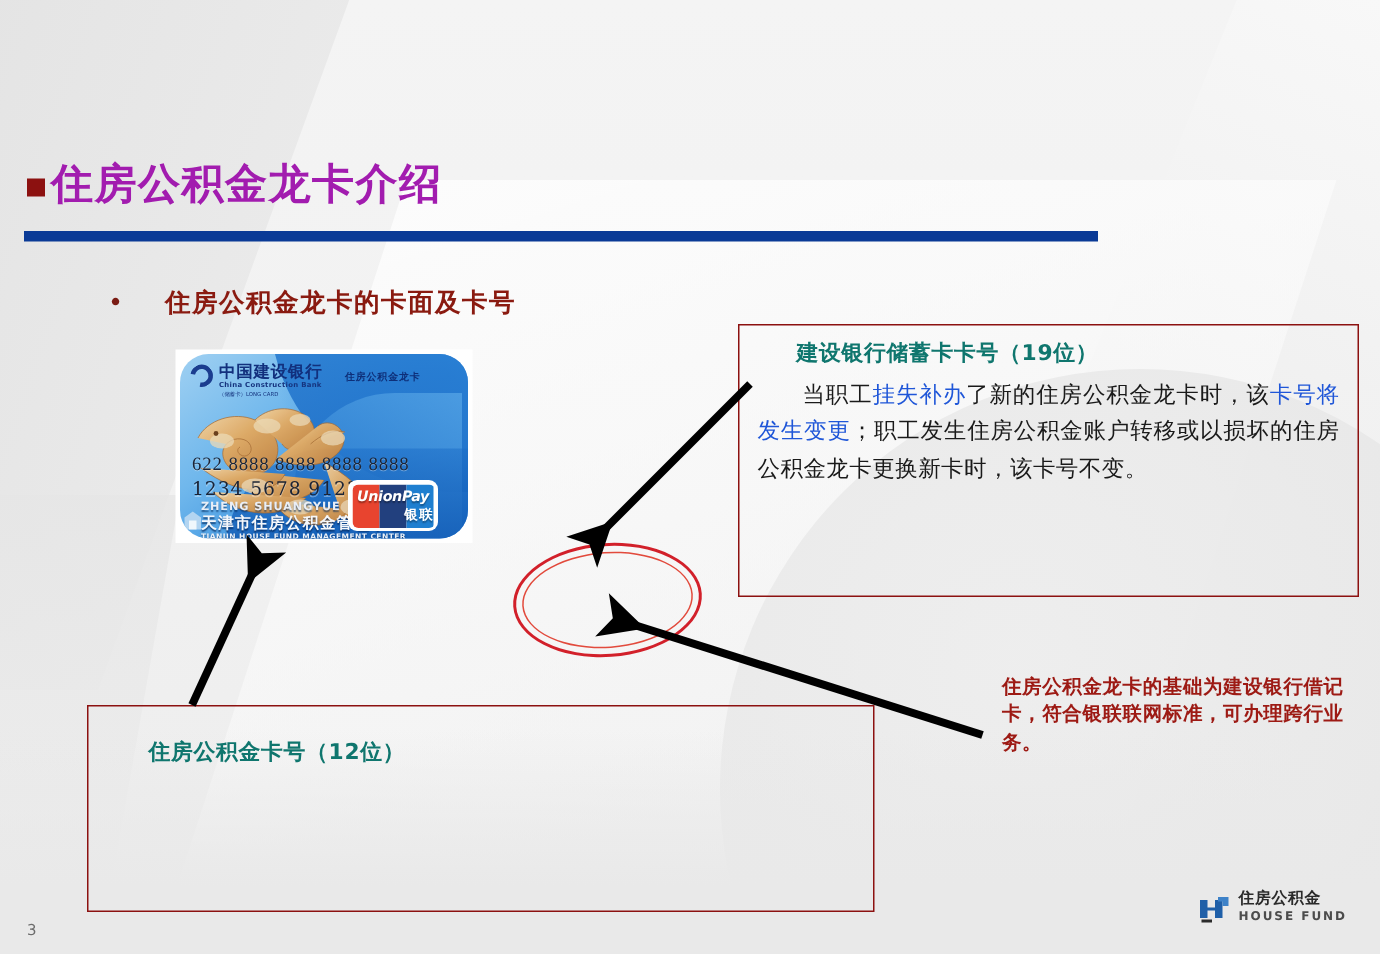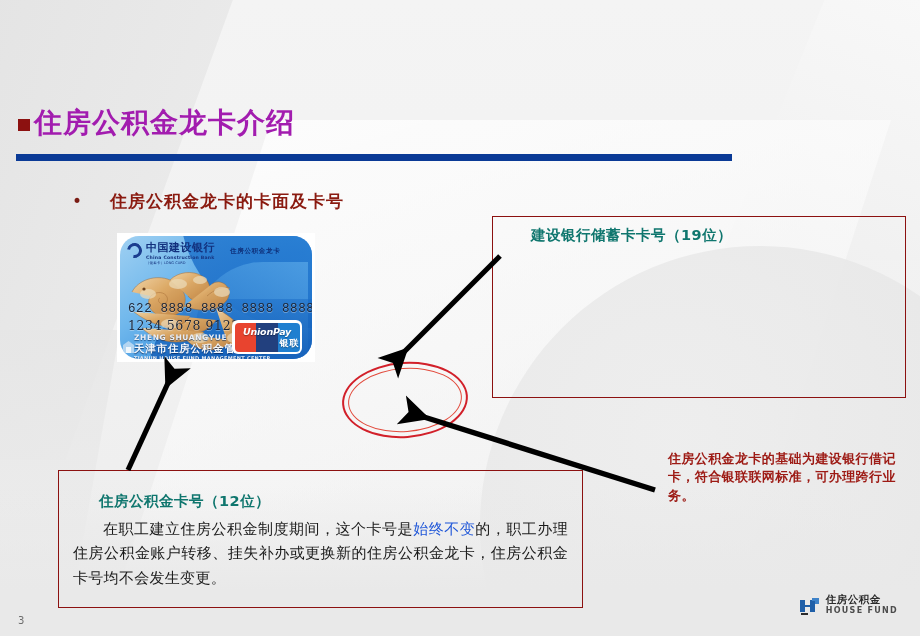--- a/index.html
+++ b/index.html
@@ -77,39 +77,39 @@
   .ccb-cn { font-family:"DejaVu Serif","Liberation Serif",serif;
      font-size:11px; font-weight:bold; color:#12307d; line-height:1;
      letter-spacing:.5px; white-space:nowrap; }
   .ccb-en { font-size:4.6px; font-weight:bold; color:#16347f; letter-spacing:.2px;
      margin-top:1.5px; white-space:nowrap; }
   .ccb-long { font-size:3.6px; color:#16347f; margin-top:1.5px; white-space:nowrap; }
   .card-prodname { position:absolute; left:110px; top:11px; font-size:6.6px;
      font-weight:bold; color:#0e2f79; letter-spacing:.6px; white-space:nowrap; }
   .dragon { position:absolute; left:2px; top:22px; width:168px; height:100px;
      opacity:.95; }
-  .card-num1 { position:absolute; left:8px; top:66px; font-family:Liberation Mono, monospace;
+  .card-num1 { position:absolute; left:8px; top:66px; font-family:Liberation Serif, serif;
      font-size:12.5px; color:#1b2436; letter-spacing:.6px; white-space:nowrap;
      text-shadow:0 1px 0 rgba(255,255,255,.35); }
   .card-num2 { position:absolute; left:8px; top:82px; font-family:"DejaVu Serif","Liberation Serif",serif;
      font-size:12.5px; color:#1b2436; letter-spacing:.6px; white-space:nowrap;
      text-shadow:0 1px 0 rgba(255,255,255,.35); }
   .card-holder { position:absolute; left:14px; top:97px; font-size:7.5px; font-weight:bold;
      color:#e9eef6; letter-spacing:.6px; white-space:nowrap;
      text-shadow:0 1px 1px rgba(0,40,90,.6); }
   .card-issuer-cn { position:absolute; left:14px; top:106px; font-family:"DejaVu Serif","Liberation Serif",serif;
      font-size:10.5px; font-weight:bold; color:#f4f7fb; letter-spacing:.8px;
      white-space:nowrap; text-shadow:0 1px 1px rgba(0,35,85,.75); }
   .card-issuer-en { position:absolute; left:14px; top:119px; font-size:5px; font-weight:bold;
      color:#eaf1f9; letter-spacing:.3px; white-space:nowrap;
      text-shadow:0 1px 1px rgba(0,35,85,.7); }
   .issuer-logo { position:absolute; left:2px; top:104px; width:13px; height:14px; }
 
   
-  #unionpay { position:absolute; left:112px; top:84px; width:70px; height:34px;
+  #unionpay { position:absolute; left:112px; top:84px; width:60px; height:34px;
      background:#fff; border-radius:6px; padding:2.5px; }
   .up-inner { position:relative; width:100%; height:100%; border-radius:4px;
      overflow:hidden; display:flex; }
   .up-s1 { flex:1; background:#e8442f; }
   .up-s2 { flex:1; background:#22407e; }
   .up-s3 { flex:1; background:#1f7fd0; }
   .up-text { position:absolute; left:0; right:0; top:3px; text-align:center;
      font-size:9.5px; font-style:italic; font-weight:bold; color:#fff;
      letter-spacing:-.2px; text-shadow:0 1px 1px rgba(0,0,0,.35); }
   .up-cn { position:absolute; left:0; right:0; bottom:2px; text-align:right;
@@ -262,27 +262,27 @@
 
   <line x1="500" y1="256" x2="404" y2="352" stroke="#000" stroke-width="5.2" marker-end="url(#ah)"></line>
 
   <line x1="128" y1="470" x2="168" y2="383" stroke="#000" stroke-width="5.2" marker-end="url(#ah)"></line>
 
   <line x1="655" y1="490" x2="424" y2="417" stroke="#000" stroke-width="5.4" marker-end="url(#ah)"></line>
 </svg>
 
 <div class="callout" id="callout-top">
   <div class="callout-title">建设银行储蓄卡卡号（19位）</div>
+  <div class="callout-body">
+    <span><span>当职工</span><span class="hl">挂失补办</span><span>了新的住房公积金龙卡时，该</span><span class="hl">卡号将发生变更</span><span>；职工发生住房公积金账户转移或以损坏的住房公积金龙卡更换新卡时，该卡号不变。</span></span>
+  </div>
 </div>
 
 <div class="callout" id="callout-bottom">
   <div class="callout-title">住房公积金卡号（12位）</div>
-  <div class="callout-body">
-    <span><span>在职工建立住房公积金制度期间，这个卡号是</span><span class="hl">始终不变</span><span>的，职工办理住房公积金账户转移、挂失补办或更换新的住房公积金龙卡，住房公积金卡号均不会发生变更。</span></span>
-  </div>
 </div>
 
 <div id="red-note">住房公积金龙卡的基础为建设银行借记卡，符合银联联网标准，可办理跨行业务。</div>
 
 <div id="page-num">3</div>
 <div id="footer-logo">
   <svg class="fl-mark" viewBox="0 0 21 20">
     <path d="M1,4 L6,4 L6,9 L11,9 L11,4 L16,4 L16,16 L11,16 L11,11 L6,11 L6,16 L1,16 Z" fill="#1f5fa8"></path>
     <path d="M13,2 L20,2 L20,8 L16,8 L16,5 L13,5 Z" fill="#3e82c8"></path>
     <path d="M2,17 L9,17 L9,19 L2,19 Z" fill="#2b2b2b"></path>

